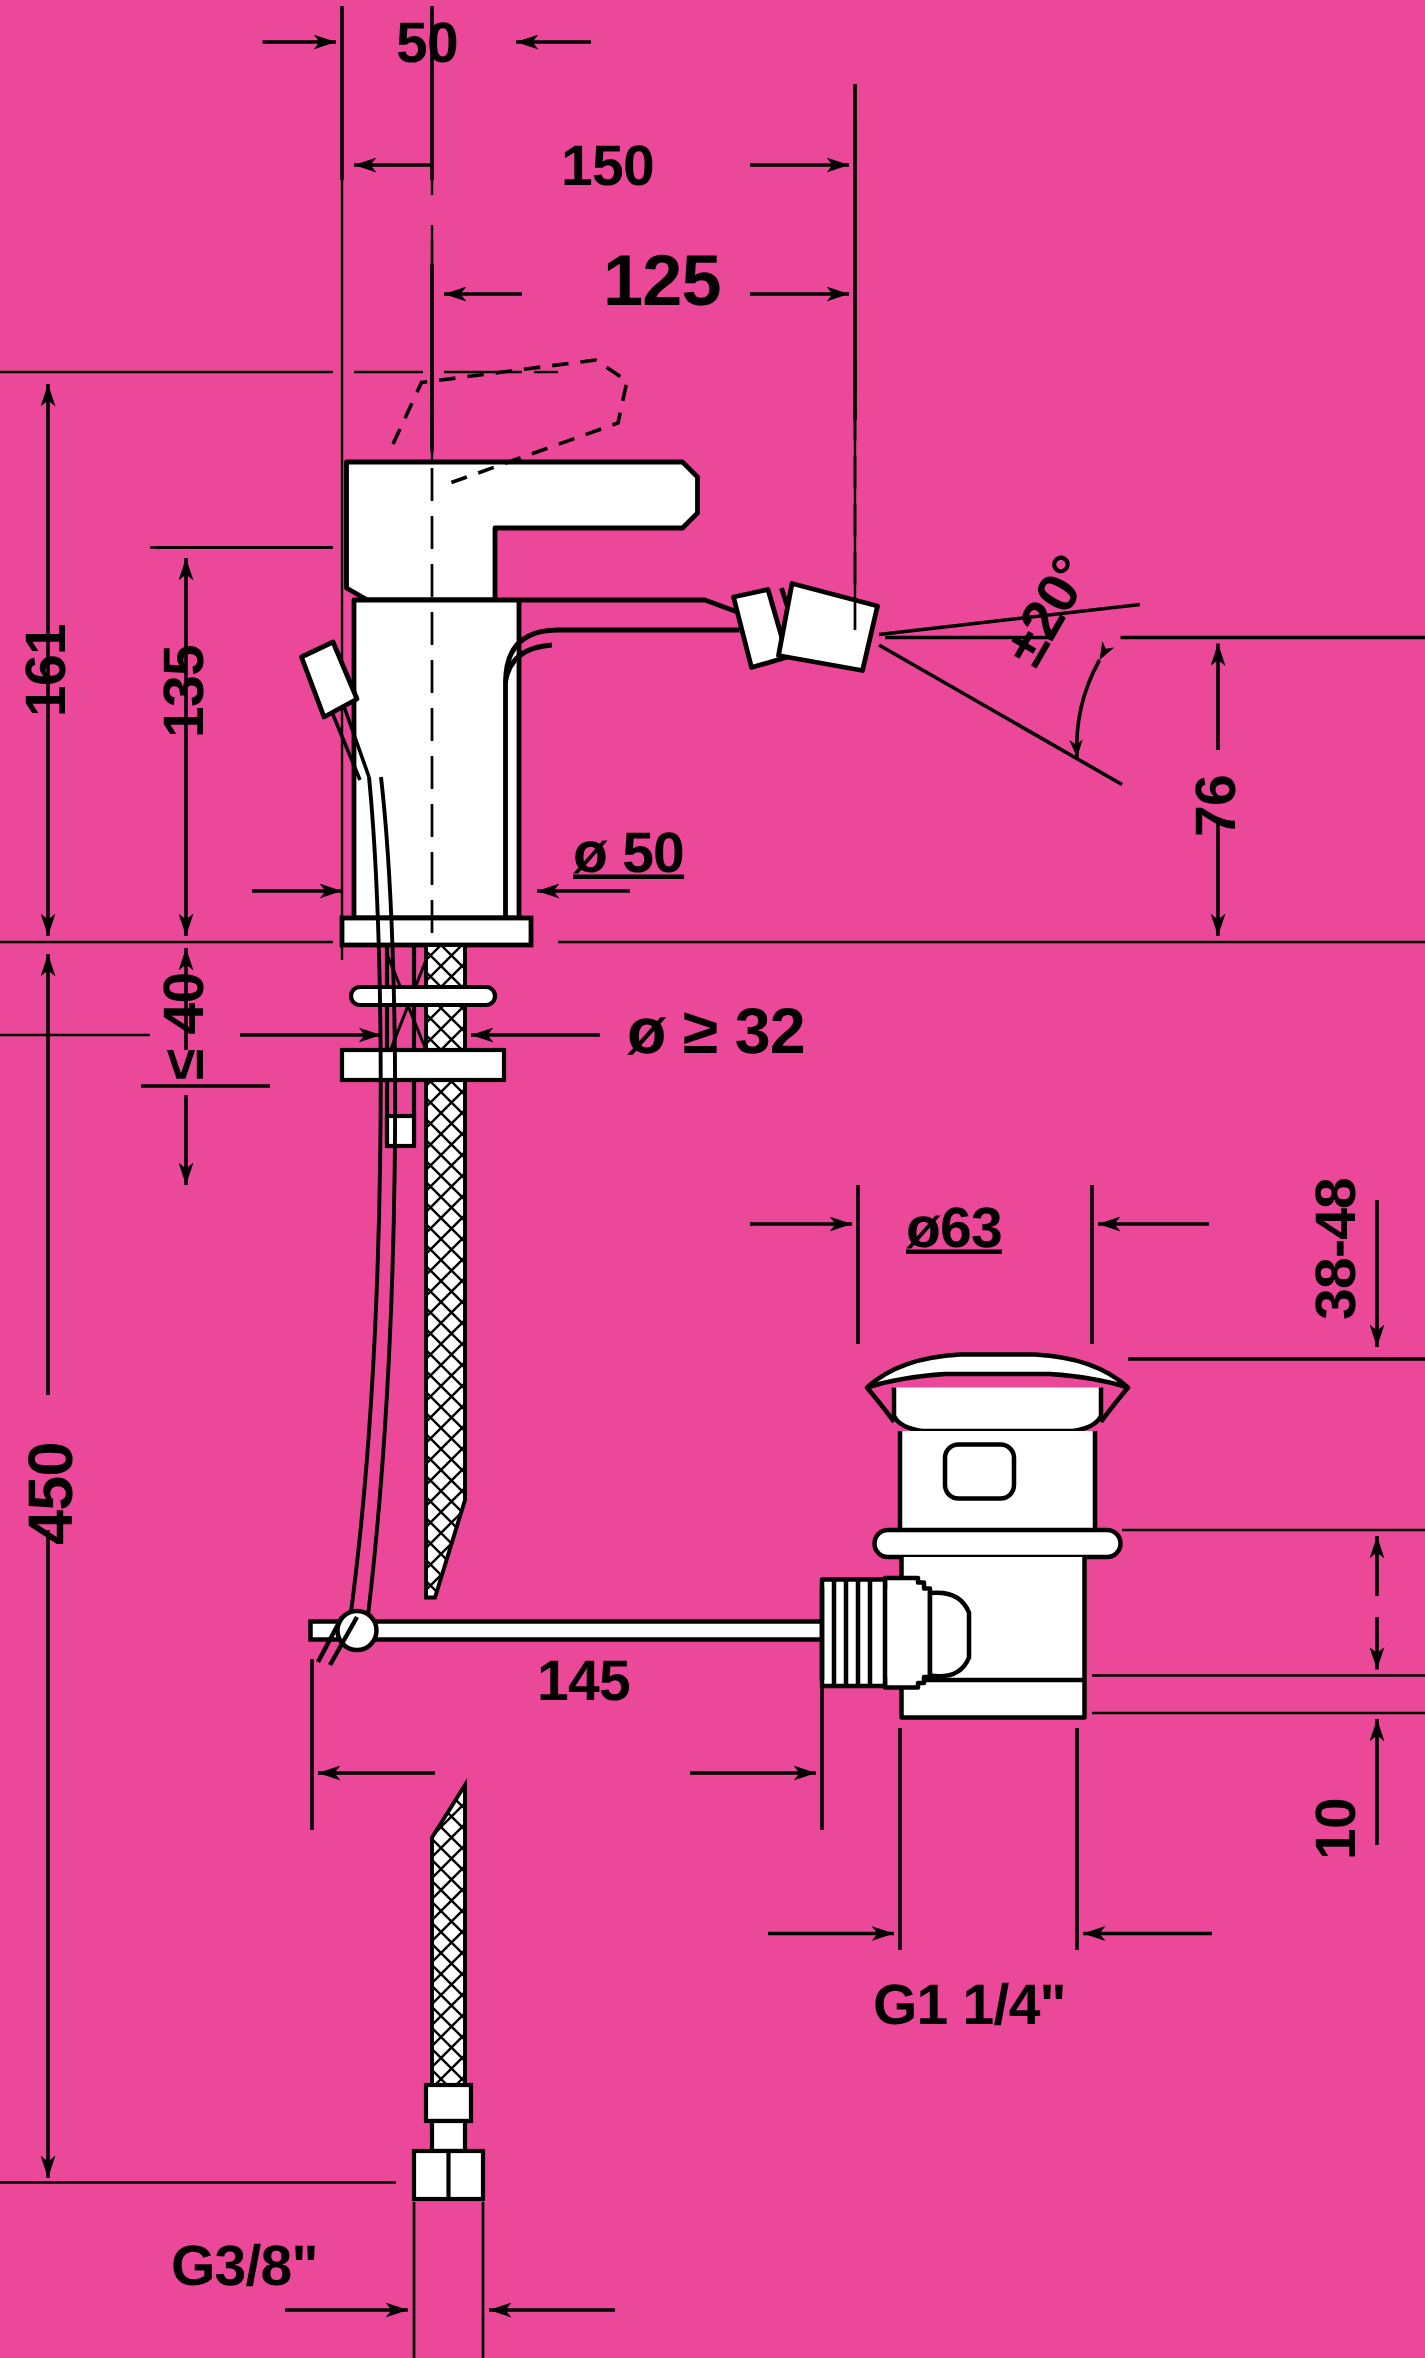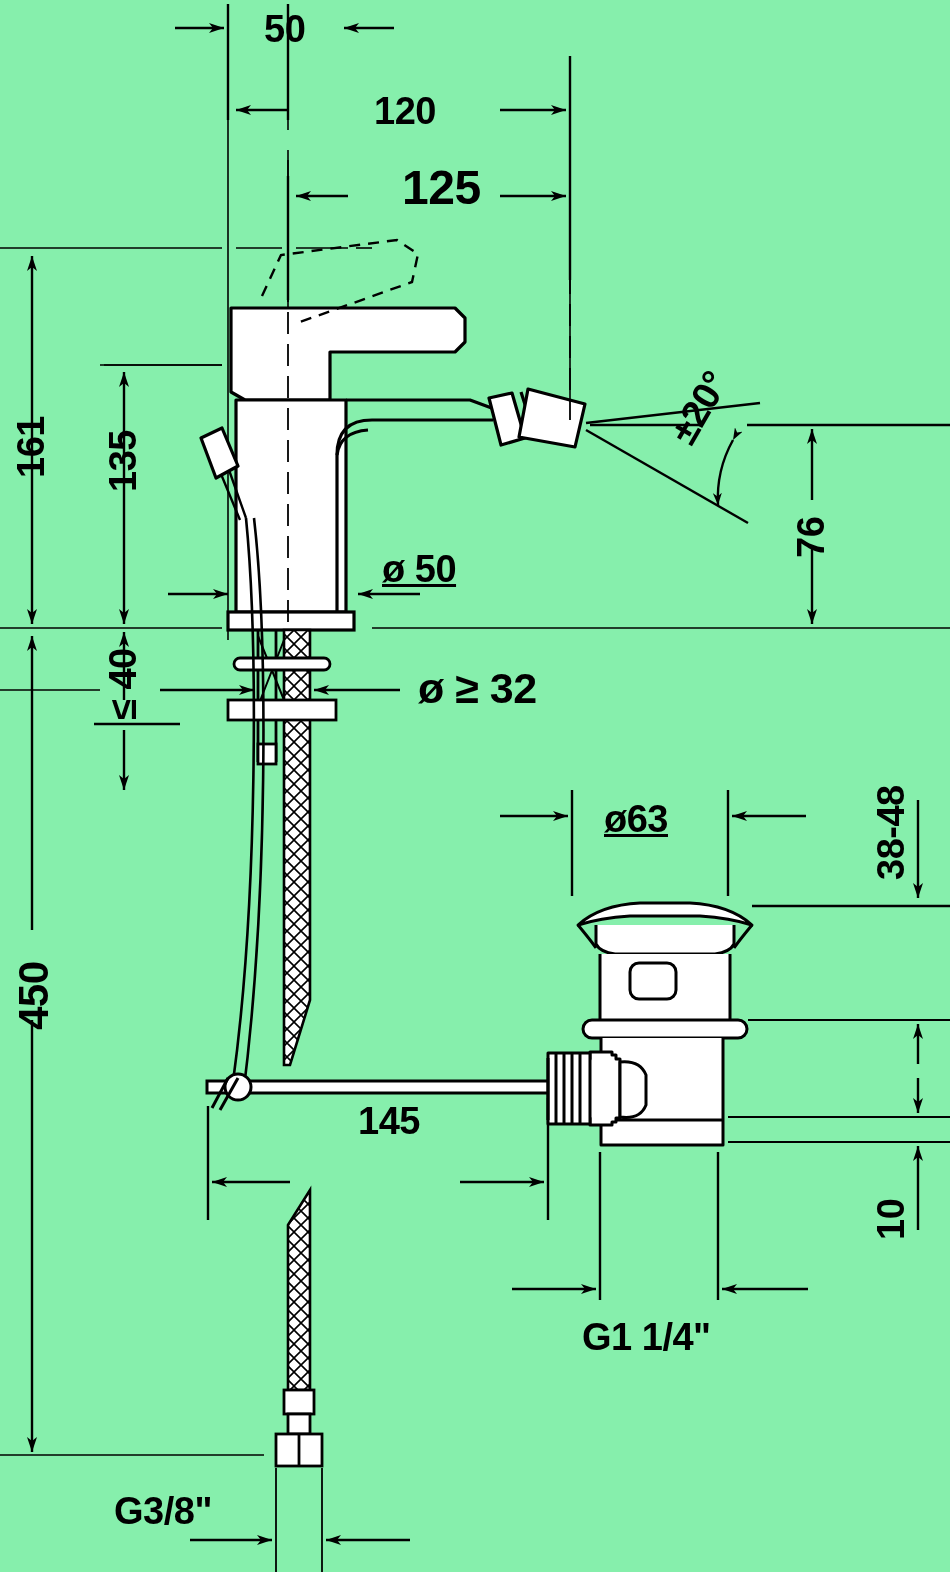--- a/index.html
+++ b/index.html
@@ -1,17 +1,17 @@
 <!DOCTYPE html>
 <html><head>
 <meta charset="utf-8">
 <style>
   html,body{margin:0;padding:0;background:#fff;}
   body{font-family:"Liberation Sans",sans-serif;}
-  #stage{position:relative;width:950px;height:1572px;background:#86efac;overflow:hidden;}
+  #stage{position:relative;width:950px;height:1572px;background:#ec4899;overflow:hidden;}
   #stage svg{position:absolute;left:0;top:0;}
   .lbl{position:absolute;font-family:"Liberation Sans",sans-serif;font-weight:bold;color:#000;white-space:nowrap;letter-spacing:-0.5px;}
   .rot90{transform-origin:0 0;transform:rotate(-90deg);}
 </style>
 </head>
 <body>
 
 <div id="stage">
 
 <svg width="950" height="1572" viewBox="0 0 950 1572">
@@ -269,21 +269,21 @@
     <line x1="600" y1="1152" x2="600" y2="1300"></line>
     <line x1="718" y1="1152" x2="718" y2="1300"></line>
     <line x1="512" y1="1289" x2="596" y2="1289" marker-end="url(#ah)"></line>
     <line x1="808" y1="1289" x2="722" y2="1289" marker-end="url(#ah)"></line>
   </g>
 
 </svg>
 
 <div class="lbl" style="left:264px;top:8px;font-size:38px;">50</div>
 
-<div class="lbl" style="left:374px;top:90px;font-size:38px;">120</div>
+<div class="lbl" style="left:374px;top:90px;font-size:38px;">150</div>
 
 <div class="lbl" style="left:402px;top:160px;font-size:48px;">125</div>
 
 <div class="lbl rot90" style="left:10px;top:478px;font-size:38px;">161</div>
 
 <div class="lbl rot90" style="left:102px;top:492px;font-size:38px;">135</div>
 
 <div class="lbl rot90" style="left:102px;top:720px;font-size:38px;">≤ 40</div>
 
 <div class="lbl rot90" style="left:10px;top:1030px;font-size:42px;">450</div>

